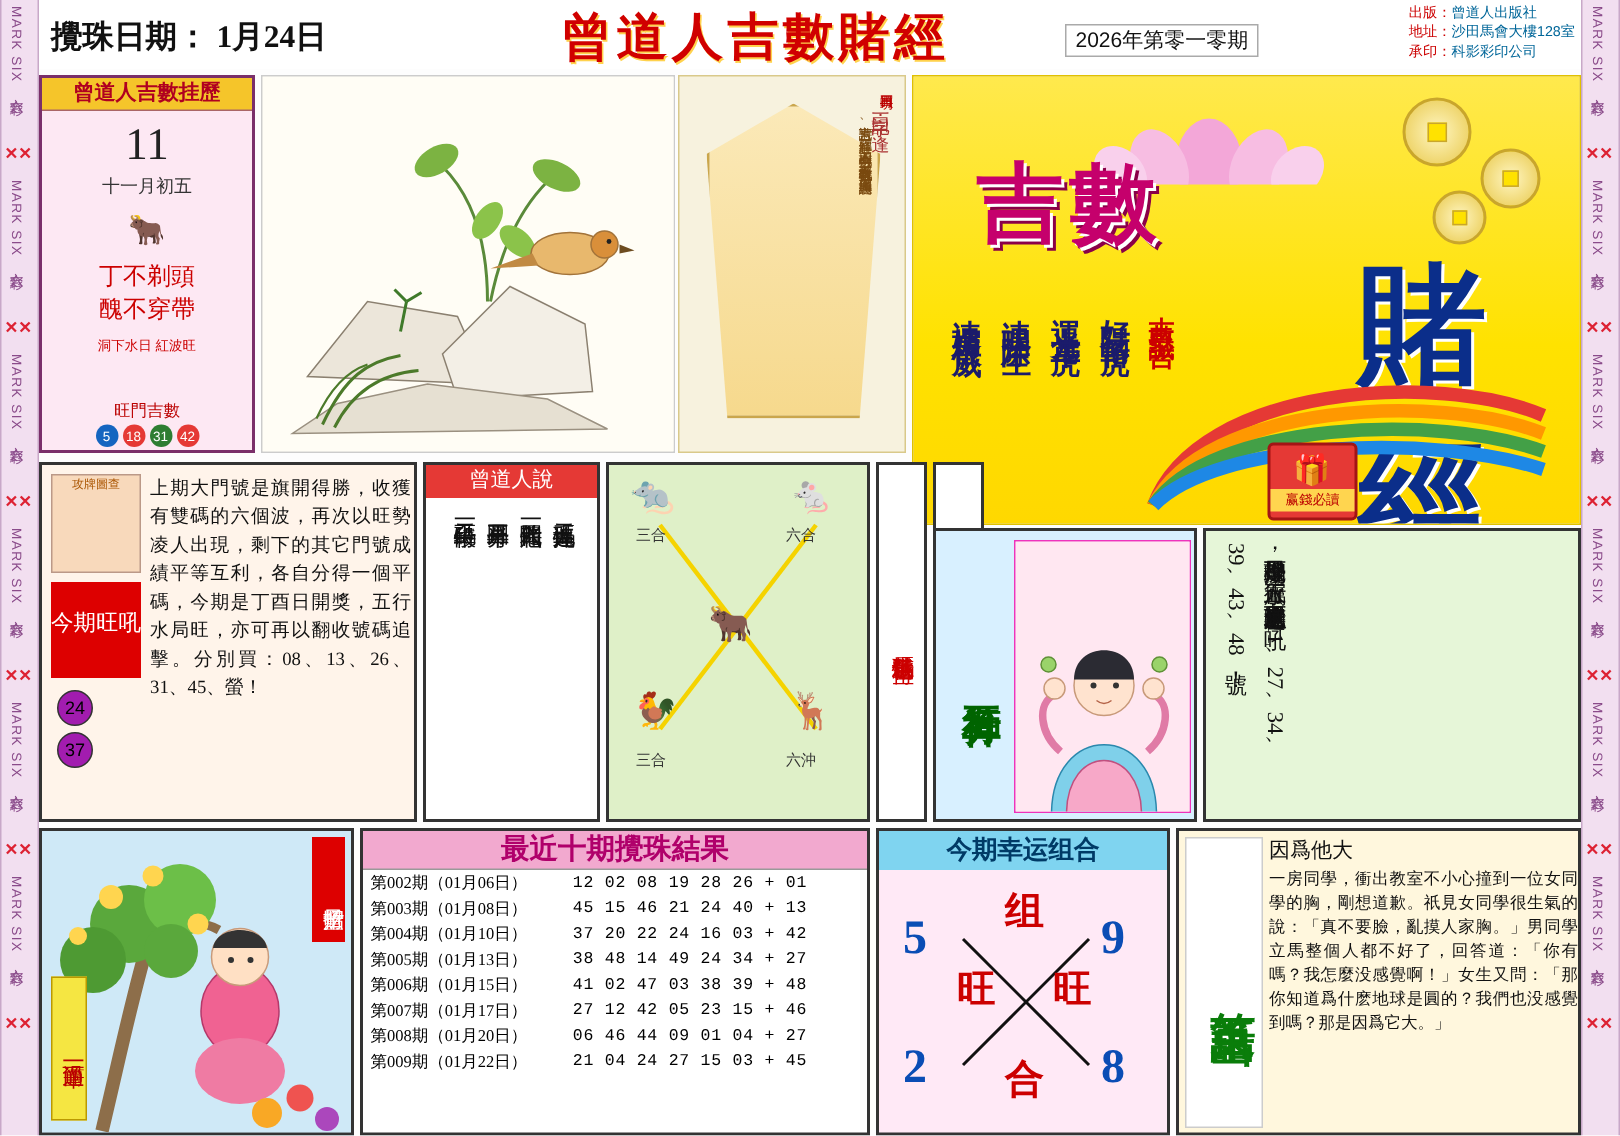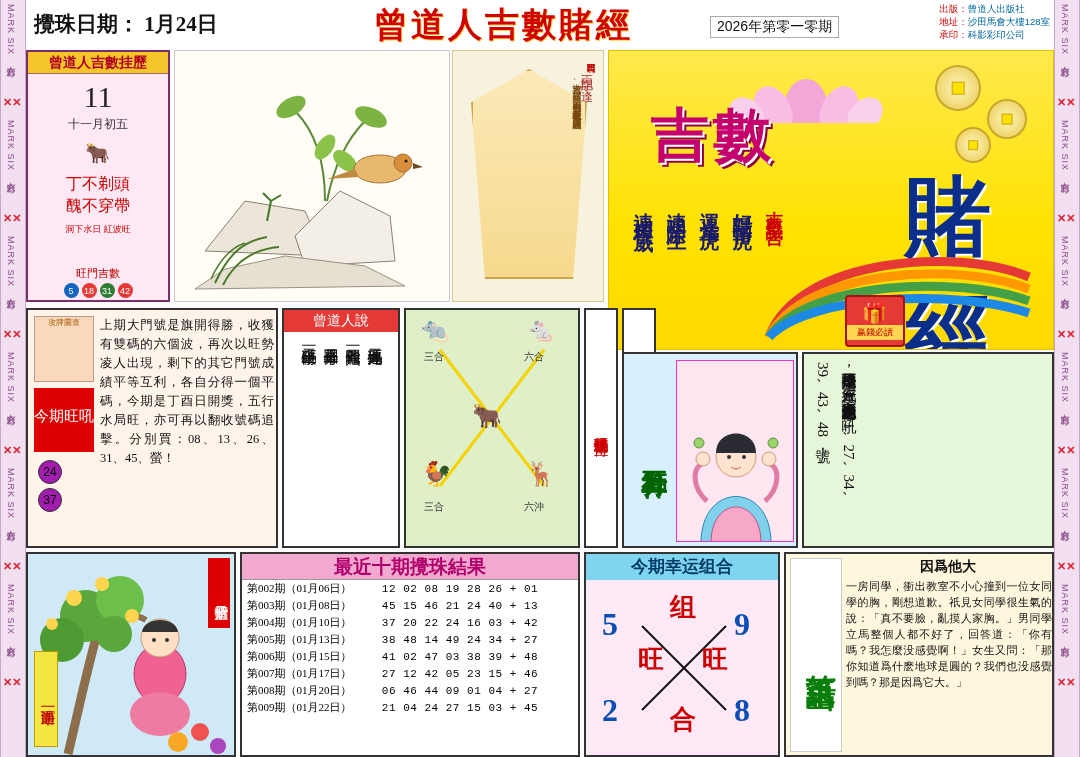--- a/index.html
+++ b/index.html
@@ -284,21 +284,21 @@
     background:#fff7dd; border:2px solid #333;
   }
   .tb10 .title {
     position:absolute; left:4px; top:4px; width:52px; height:194px;
     background:#fff; border:1px solid #ccc;
     writing-mode:vertical-rl; font-size:30px; font-weight:bold; color:#0a7d0a;
     font-family:"Liberation Serif", serif; text-align:center; letter-spacing:2px;
   }
   .tb10 .jt {
     position:absolute; left:60px; top:4px; width:204px;
-    text-align:center; font-size:14px; font-weight:bold; color:#111;
+    text-align:left; font-size:14px; font-weight:normal; color:#111;
     font-family:"Liberation Serif", serif;
   }
   .tb10 .jb {
     position:absolute; left:60px; top:24px; width:206px; height:174px;
     font-size:11px; line-height:16px; color:#111; text-align:justify;
     font-family:"Liberation Serif", serif;
   }
 </style>
 </head>
 <body>

